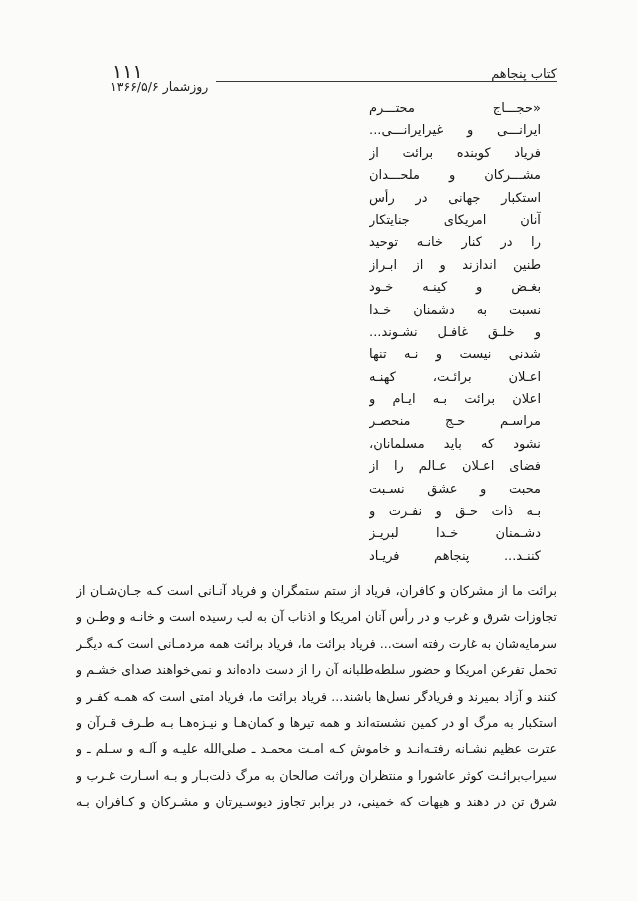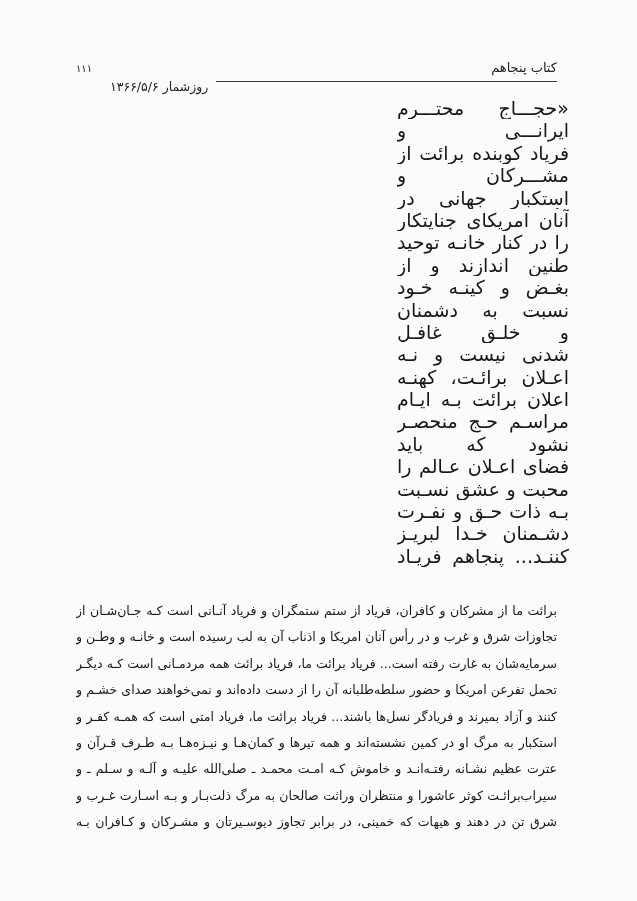--- a/index.html
+++ b/index.html
@@ -19,55 +19,55 @@
     position: absolute;
     top: 60px;
     right: 80px;
     left: 76px;
     display: flex;
     justify-content: space-between;
     align-items: baseline;
     font-size: 13px;
     color: #222;
   }
-  .page-number { letter-spacing: 1.5px; font-size: 10px; }
+  .page-number { letter-spacing: 1.5px; font-size: 19px; margin-left: 36px; }
   .dateline {
     position: absolute;
     top: 79px;
     right: 80px;
     left: 110px;
     display: flex;
     gap: 8px;
     font-size: 12.5px;
     color: #222;
   }
   .rule {
     flex: 1;
     height: 0;
     border-top: 1.3px solid #3a3a3a;
     transform: translateY(2px);
   }
   .quote {
     position: absolute;
     top: 97px;
-    right: 68px;
+    right: 96px;
     width: 172px;
-    font-size: 19px;
+    font-size: 13px;
     color: #171717;
   }
   .qline {
     line-height: 22.4px;
     height: 22.4px;
     text-align: justify;
     text-align-last: justify;
     overflow: hidden;
   }
   .body-par {
     position: absolute;
-    top: 598px;
+    top: 578px;
     right: 80px;
     left: 76px;
     font-size: 12.5px;
     color: #171717;
   }
   .bline {
     line-height: 26.4px;
     height: 26.4px;
     text-align: justify;
     text-align-last: justify;

